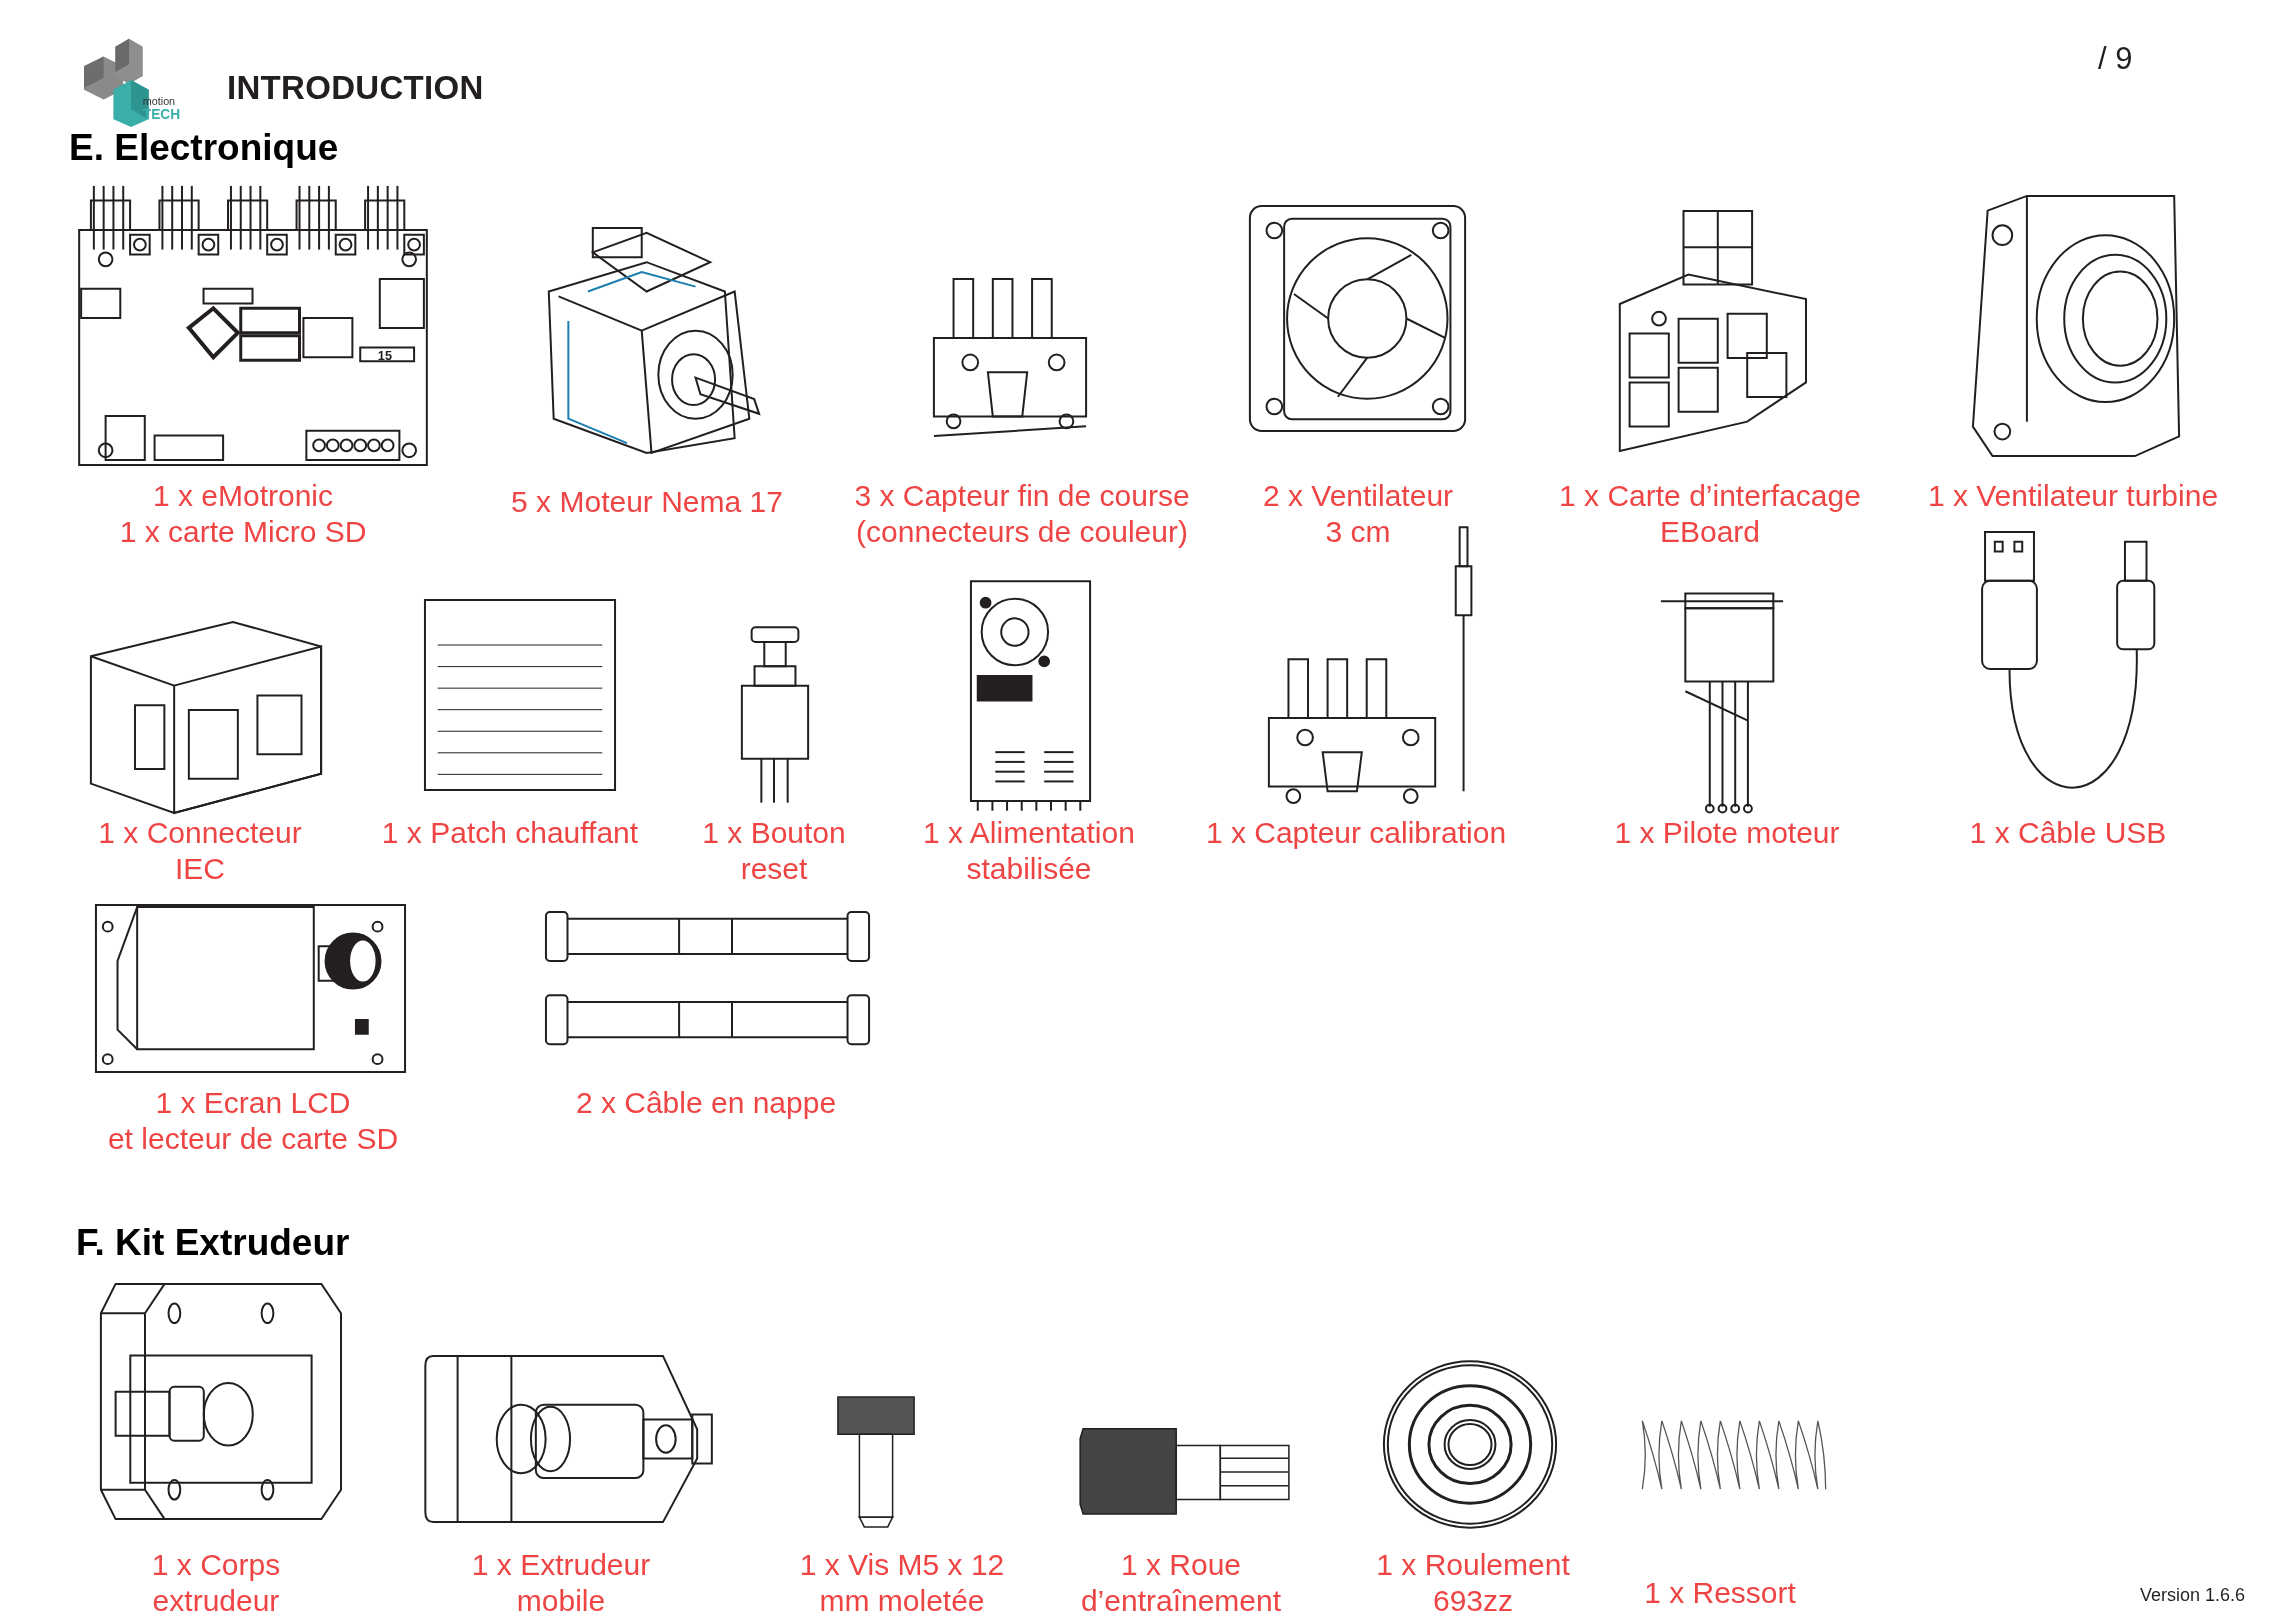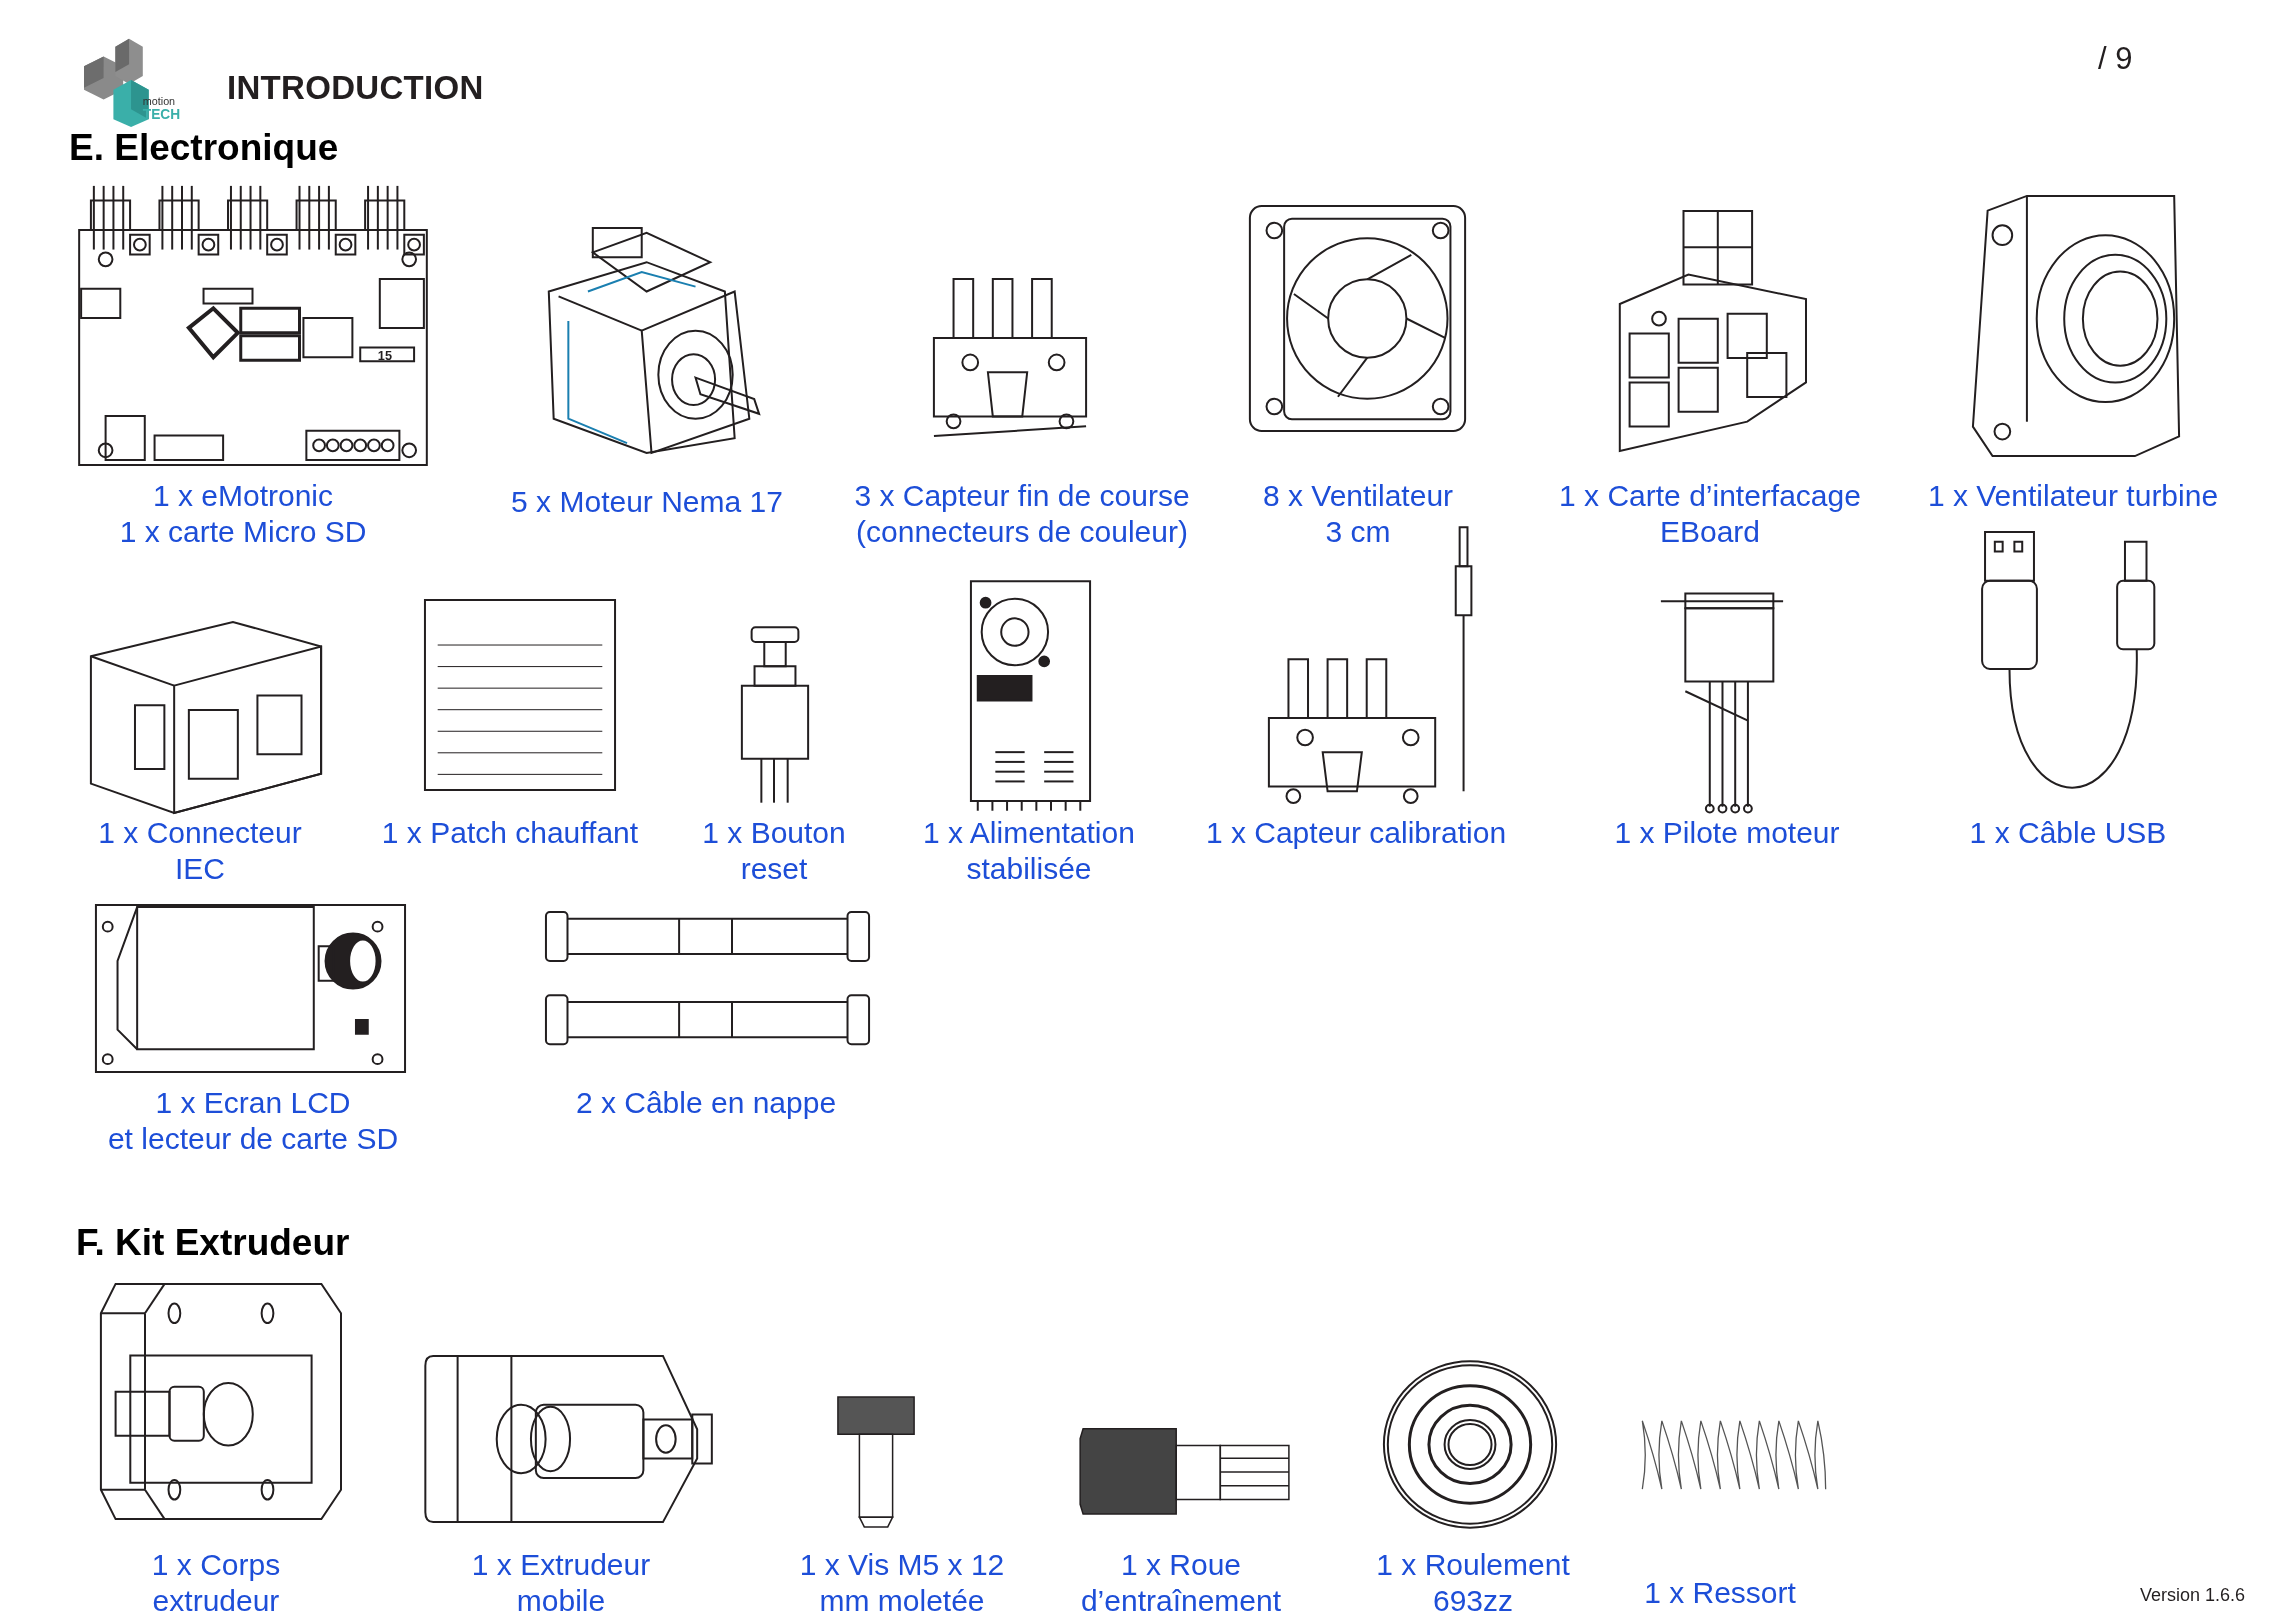--- a/index.html
+++ b/index.html
@@ -3,21 +3,21 @@
 <meta charset="utf-8">
 <style>
   html, body { margin:0; padding:0; background:#ffffff; }
   body { width:2293px; height:1621px; position:relative; overflow:hidden;
          font-family:"Liberation Sans", sans-serif; color:#231f20; }
   .abs { position:absolute; }
   .logo { left:74px; top:29px; width:118px; height:98px; }
   .header-title { left:227px; top:69px; font-size:33px; font-weight:bold; color:#231f20; letter-spacing:0.3px; }
   .page-num { left:2098px; top:41px; font-size:31px; color:#231f20; }
   .section-title { font-size:37px; font-weight:bold; color:#000; }
-  .cap { position:absolute; font-size:30px; line-height:36px; text-align:center; color:#1d4ed8; white-space:nowrap; transform:translateX(-50%); }
+  .cap { position:absolute; font-size:30px; line-height:36px; text-align:center; color:#ef4444; white-space:nowrap; transform:translateX(-50%); }
   .cap span { display:block; }
   .ill { position:absolute; }
   .ill svg { width:100%; height:100%; display:block; overflow:visible; }
   .version { left:2140px; top:1585px; font-size:18px; color:#231f20; }
   svg * { vector-effect:non-scaling-stroke; }
 </style>
 </head>
 <body>
 
 <div class="abs logo">
@@ -155,21 +155,21 @@
     <span>1 x carte Micro SD</span>
   </div>
 <div class="cap" style="left:647px;top:484px;">
     <span>5 x Moteur Nema 17</span>
   </div>
 <div class="cap" style="left:1022px;top:478px;">
     <span>3 x Capteur fin de course</span>
     <span>(connecteurs de couleur)</span>
   </div>
 <div class="cap" style="left:1358px;top:478px;">
-    <span>8 x Ventilateur</span>
+    <span>2 x Ventilateur</span>
     <span>3 cm</span>
   </div>
 <div class="cap" style="left:1710px;top:478px;">
     <span>1 x Carte d’interfacage</span>
     <span>EBoard</span>
   </div>
 <div class="cap" style="left:2073px;top:478px;">
     <span>1 x Ventilateur turbine</span>
   </div>
 

